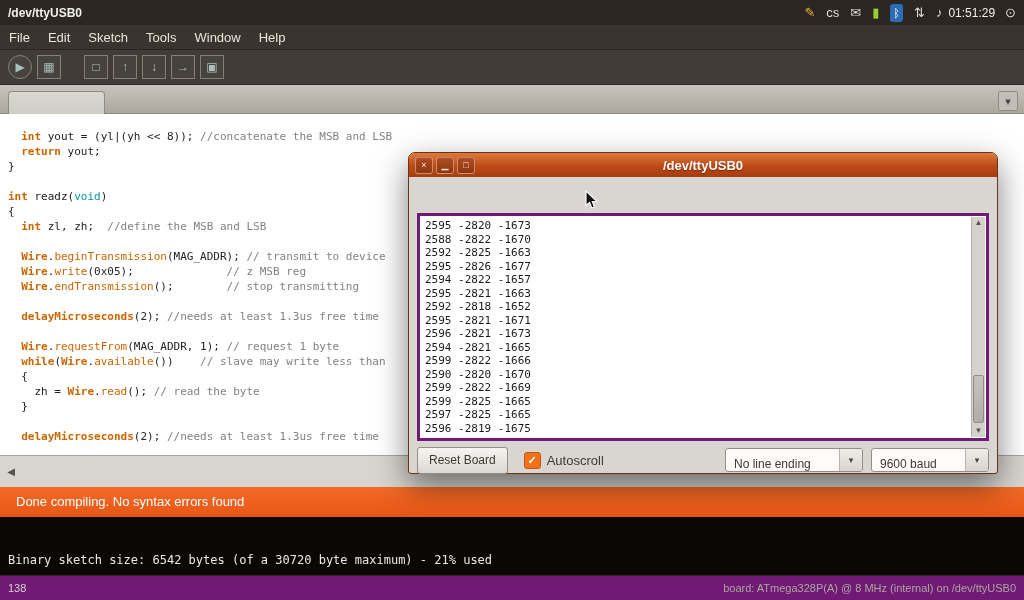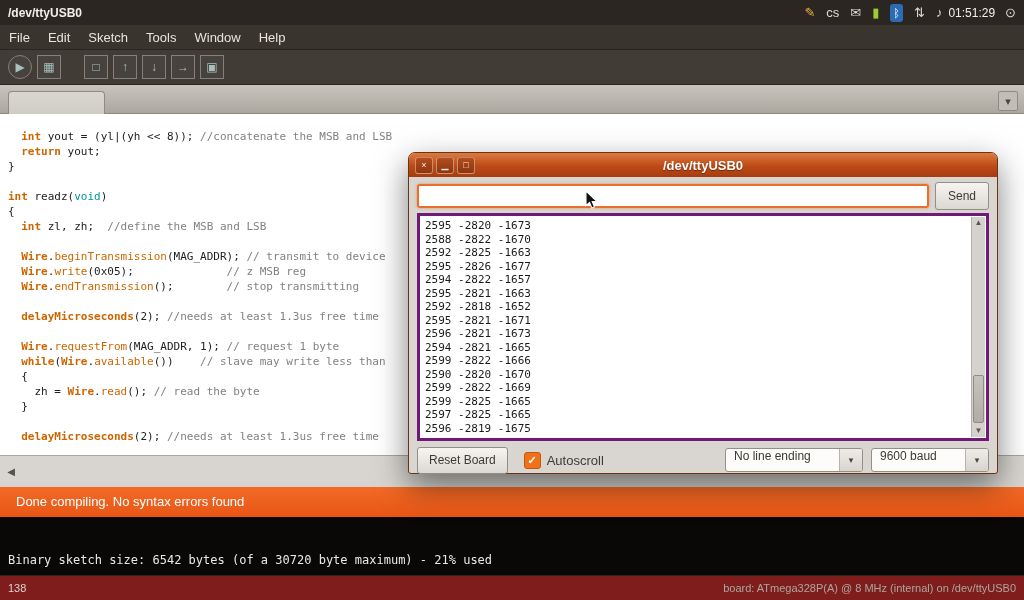--- a/index.html
+++ b/index.html
@@ -58,21 +58,21 @@
   .hscroll-left{position:absolute;left:3px;top:7px;width:16px;height:16px;font-size:10px;color:#55524e;
            display:flex;align-items:center;justify-content:center;}
 
   
   .statusbar{position:absolute;left:0;top:487px;width:1024px;height:36px;
              background:linear-gradient(#f36a26,#e65212);color:#fff;font-size:13px;
              line-height:30px;padding-left:16px;box-sizing:border-box;}
   .console{position:absolute;left:0;top:517px;width:1024px;height:58px;background:#090807;
            color:#eae8e4;font-family:"DejaVu Sans Mono",monospace;font-size:12px;
            padding:36px 0 12px 8px;box-sizing:border-box;}
-  .footer{position:absolute;left:0;top:575px;width:1024px;height:25px;background:#7f1d1d;
+  .footer{position:absolute;left:0;top:575px;width:1024px;height:25px;background:#701a75;
           border-top:1px solid #2a2521;box-sizing:border-box;display:flex;align-items:center;}
   .footer-line{color:#d8d4cc;font-size:11px;margin-left:8px;}
   .footer-board{margin-left:auto;margin-right:8px;color:#aba69e;font-size:11px;}
 
   
   .serial-win{position:absolute;left:408px;top:152px;width:590px;height:322px;z-index:10;
               background:#d9d6d1;border:1px solid #6b3414;border-radius:7px 7px 3px 3px;
               box-shadow:0 12px 32px rgba(0,0,0,0.5);box-sizing:border-box;}
   .sw-title{position:absolute;left:0;top:0;right:0;height:24px;border-radius:6px 6px 0 0;
             background:linear-gradient(#dd7a3c,#bc4a17 55%,#a63d10);
@@ -100,21 +100,21 @@
   .sw-scroll .arr.up{top:0;} .sw-scroll .arr.down{bottom:0;}
   .sw-thumb{position:absolute;left:1px;right:1px;bottom:14px;height:46px;background:linear-gradient(#c6c2bc,#b1ada6);
             border:1px solid #8f8b85;border-radius:2px;}
   .sw-controls{position:absolute;left:8px;right:8px;top:294px;height:26px;display:flex;align-items:center;}
   .sw-reset{height:25px;padding:0 11px;background:linear-gradient(#f6f4f1,#dcd8d3);border:1px solid #938f87;
             border-radius:3px;font-size:12px;color:#3c3a36;display:flex;align-items:center;}
   .sw-check{width:15px;height:15px;background:#f07117;border:1px solid #c4580f;border-radius:3px;
             color:#fff;font-size:11px;font-weight:bold;line-height:14px;text-align:center;margin-left:16px;}
   .sw-checklabel{font-size:13px;color:#3c3a36;margin-left:6px;}
   .sw-flex{flex:1;}
-  .combo{height:24px;display:flex;align-items:flex-start;border:1px solid #938f87;border-radius:3px;
+  .combo{height:24px;display:flex;align-items:flex-end;border:1px solid #938f87;border-radius:3px;
          background:#fdfcfb;box-sizing:border-box;margin-left:8px;}
   .combo .val{font-size:12px;color:#3c3a36;padding:0 8px;flex:1;white-space:nowrap;}
   .combo .arrow{width:22px;align-self:stretch;border-left:1px solid #b8b4ad;
          background:linear-gradient(#efece7,#d8d4cf);display:flex;align-items:center;justify-content:center;
          font-size:9px;color:#4a463f;border-radius:0 2px 2px 0;}
   .combo.line-ending{width:138px;} .combo.baud{width:118px;}
 
   .mouse-cursor{position:absolute;left:585px;top:190px;z-index:50;pointer-events:none;}
 </style>
 </head>
@@ -207,24 +207,20 @@
 <div class="serial-win">
   <div class="sw-title">
     <span class="sw-title-text">/dev/ttyUSB0</span>
     <div class="sw-btns">
       <div class="sw-btn">×</div>
       <div class="sw-btn">▁</div>
       <div class="sw-btn">□</div>
     </div>
   </div>
 
-  <div class="sw-inputrow">
-    <input class="sw-input" value="" style="">
-    <div class="sw-send">Send</div>
-  </div>
 
   <div class="sw-output">
     <pre>2595 -2820 -1673
 2588 -2822 -1670
 2592 -2825 -1663
 2595 -2826 -1677
 2594 -2822 -1657
 2595 -2821 -1663
 2592 -2818 -1652
 2595 -2821 -1671

